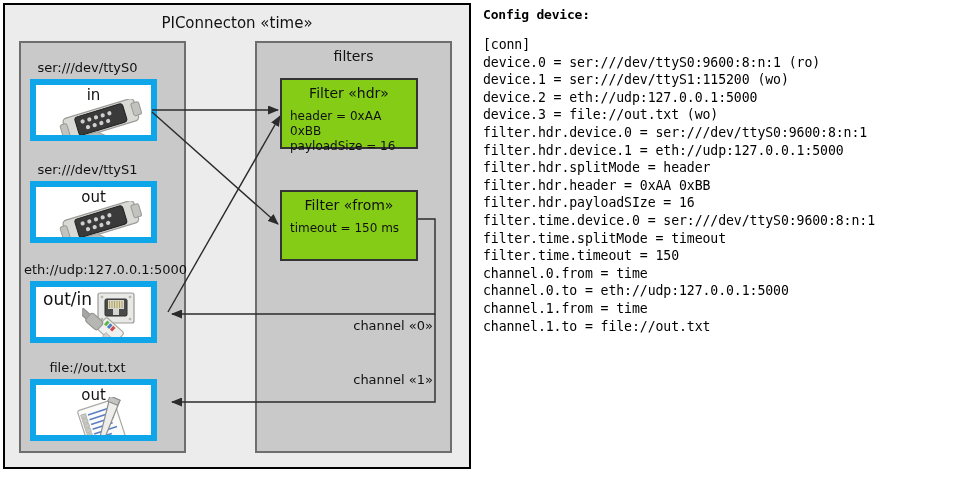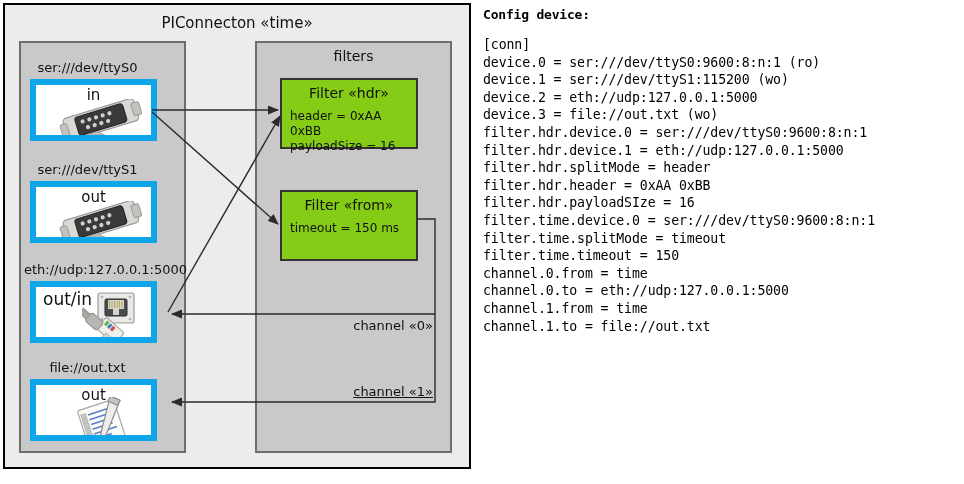--- a/index.html
+++ b/index.html
@@ -73,21 +73,21 @@
     position:absolute;left:8px;top:29px;font-size:12px;color:#111;
     line-height:15px;
   }
 
   
   .channel-label{
     position:absolute;font-size:13px;color:#111;white-space:nowrap;
     text-align:right;
   }
   .channel-0{left:268px;top:294px;width:165px;margin-top:24px;}
-  .channel-1{left:268px;top:384px;width:165px;text-decoration:underline;}
+  .channel-1{left:268px;top:372px;width:165px;}
 
   
   #wires{position:absolute;left:0;top:0;width:964px;height:484px;
          pointer-events:none;}
 
   
   .config{
     position:absolute;left:483px;top:7px;width:478px;
   }
   .config-heading{

